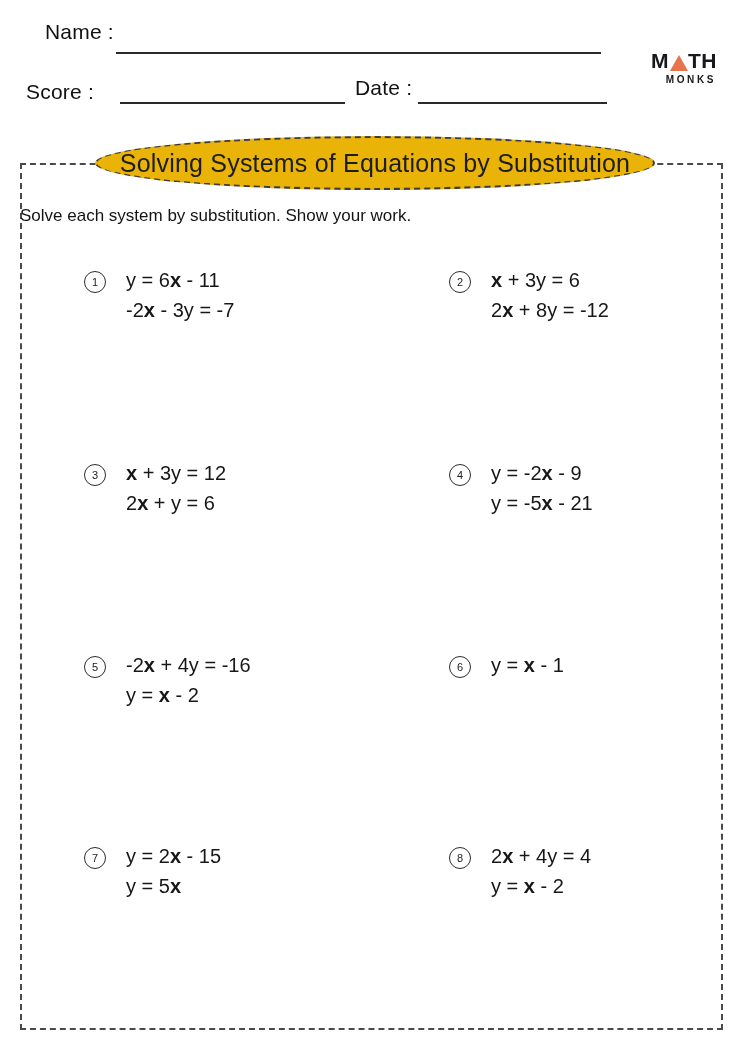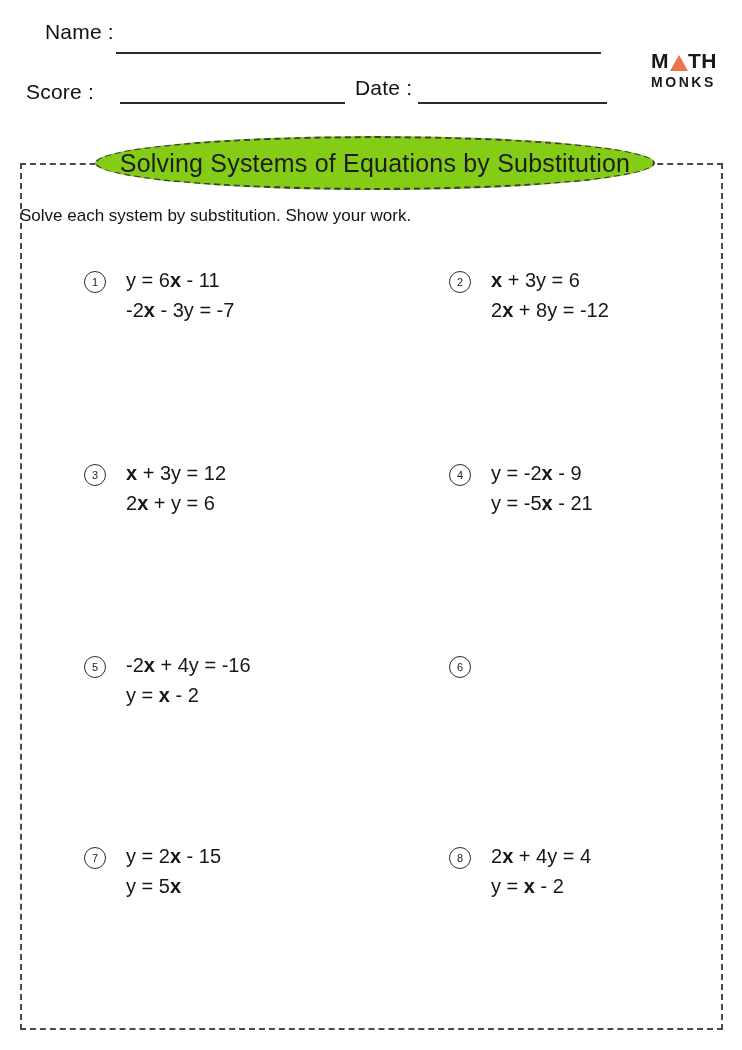--- a/index.html
+++ b/index.html
@@ -53,42 +53,42 @@
   }
   .logo-tri {
     display: inline-block;
     width: 0; height: 0;
     border-left: 9px solid transparent;
     border-right: 9px solid transparent;
     border-bottom: 16px solid #e8744e;
     margin: 0 0px 0 1px;
   }
   .logo-monks {
-    font-size: 14px;
+    font-size: 10px;
     font-weight: 600;
     letter-spacing: 2.6px;
     color: #17171c;
     margin-top: 3px;
     margin-right: 1px;
   }
 
   
   .frame {
     position: absolute;
     left: 20px; top: 163px;
     width: 703px; height: 867px;
     border: 2px dashed #4a4a4a;
   }
 
   
   .title-oval {
     position: absolute;
     left: 95px; top: 136px;
     width: 560px; height: 54px;
-    background: #84cc16;
+    background: #eab308;
     border: 2px dashed #3d3d3d;
     border-radius: 50%;
     z-index: 2;
     display: flex;
     align-items: center;
     justify-content: center;
   }
   .title-text {
     font-size: 25px;
     font-weight: 500;
@@ -220,20 +220,21 @@
     <div class="eqs">
       <div class="eq">-2<span class="vx">x</span> + 4y = -16</div>
       <div class="eq">y = <span class="vx">x</span> - 2</div>
     </div>
   </div>
     <div class="problem col1 row2">
     <div class="pnum">
       <span>6</span>
     </div>
     <div class="eqs">
+      <div class="eq">y = <span class="vx">x</span> - 1</div>
     </div>
   </div>
     <div class="problem col0 row3">
     <div class="pnum">
       <span>7</span>
     </div>
     <div class="eqs">
       <div class="eq">y = 2<span class="vx">x</span> - 15</div>
       <div class="eq">y = 5<span class="vx">x</span></div>
     </div>

